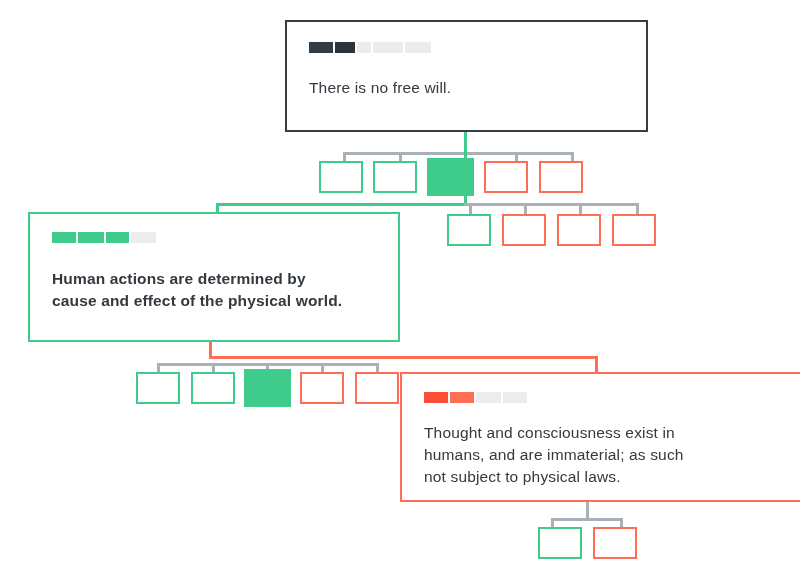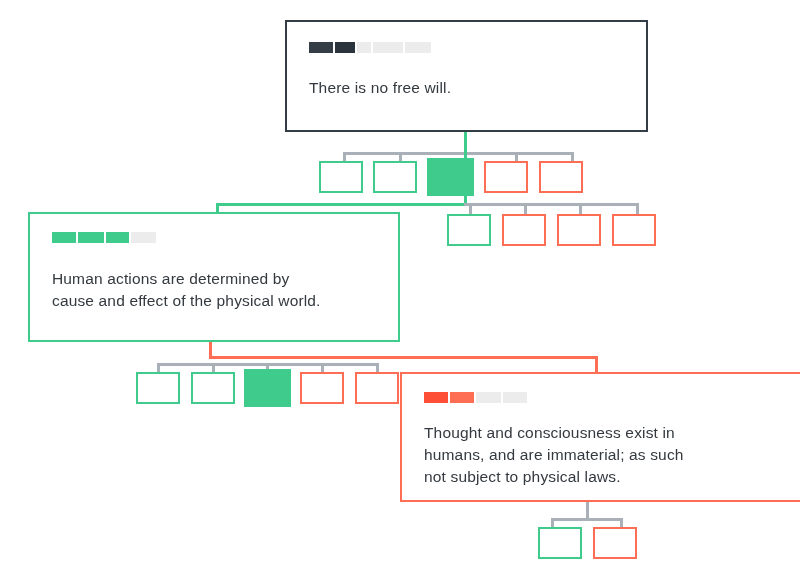--- a/index.html
+++ b/index.html
@@ -109,21 +109,21 @@
   <div class="line" style="left:469px; top:203px; width:3px; height:12px;"></div>
   <div class="line" style="left:524px; top:203px; width:3px; height:12px;"></div>
   <div class="line" style="left:579px; top:203px; width:3px; height:12px;"></div>
   <div class="line" style="left:636px; top:203px; width:3px; height:12px;"></div>
 
   <div class="node green-outline" style="left:447px; top:214px; width:44px; height:32px;"></div>
   <div class="node red-outline" style="left:502px; top:214px; width:44px; height:32px;"></div>
   <div class="node red-outline" style="left:557px; top:214px; width:44px; height:32px;"></div>
   <div class="node red-outline" style="left:612px; top:214px; width:44px; height:32px;"></div>
 
-  <div class="card green" style="left:28px; top:212px; width:372px; height:130px;">
+  <div class="card green" style="left:28px; top:212px; width:372px; height:130px;font-weight:bold;">
     <div class="meter" style="left:22px; top:18px;">
       <span class="seg" style="width:24px; background:#3ecb8c;"></span>
       <span class="seg" style="width:26px; background:#3ecb8c;"></span>
       <span class="seg" style="width:23px; background:#3ecb8c;"></span>
       <span class="seg" style="width:25px; background:#ececec;"></span>
     </div>
     <div class="card-text" style="left:22px; top:54px; width:340px;">Human actions are determined by
 cause and effect of the physical world.</div>
   </div>
 

